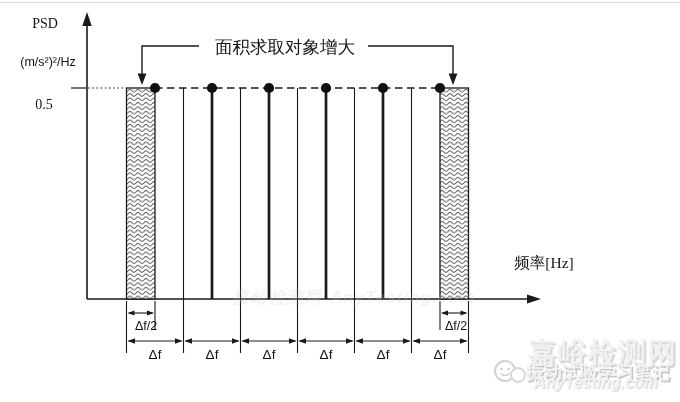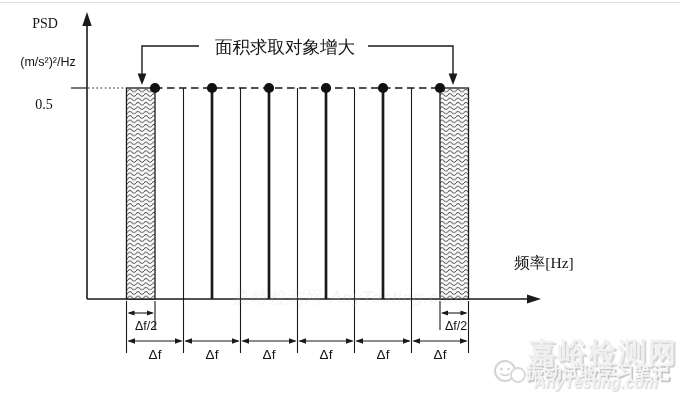--- a/index.html
+++ b/index.html
@@ -9,21 +9,21 @@
   svg text{fill:#141414;}
   .t-serif{font-family:"Liberation Serif",serif;}
   .t-sans{font-family:"Liberation Sans",sans-serif;}
   
   .wm-site{position:absolute;left:528px;top:334px;font-size:28px;font-weight:bold;letter-spacing:2px;
            color:#f1f1f1;text-shadow:2px 2px 1px #d4d4d4;white-space:nowrap;}
   .wm-account{position:absolute;left:492px;top:358px;display:flex;align-items:center;white-space:nowrap;}
   .wm-account span{font-size:18px;font-weight:bold;color:#f3f3f3;text-shadow:1.5px 1.5px 1px #bfbfbf;}
   .wm-domain{position:absolute;left:534px;top:374px;font-size:16px;font-style:italic;font-weight:bold;
              color:#f2f2f2;text-shadow:1px 1px 1px #d6d6d6;white-space:nowrap;}
-  .wm-ghost{position:absolute;left:232px;top:286px;font-size:17px;font-weight:normal;letter-spacing:1px;
+  .wm-ghost{position:absolute;left:232px;top:286px;font-size:17px;font-weight:bold;letter-spacing:1px;
             color:#c9c9c9;opacity:.22;white-space:nowrap;}
   .wm-ghost span{margin-right:8px;font-style:italic;}
 </style>
 </head>
 <body>
 
 <div class="stage">
   <div class="topline"></div>
 
   <svg width="680" height="402" viewBox="0 0 680 402">

